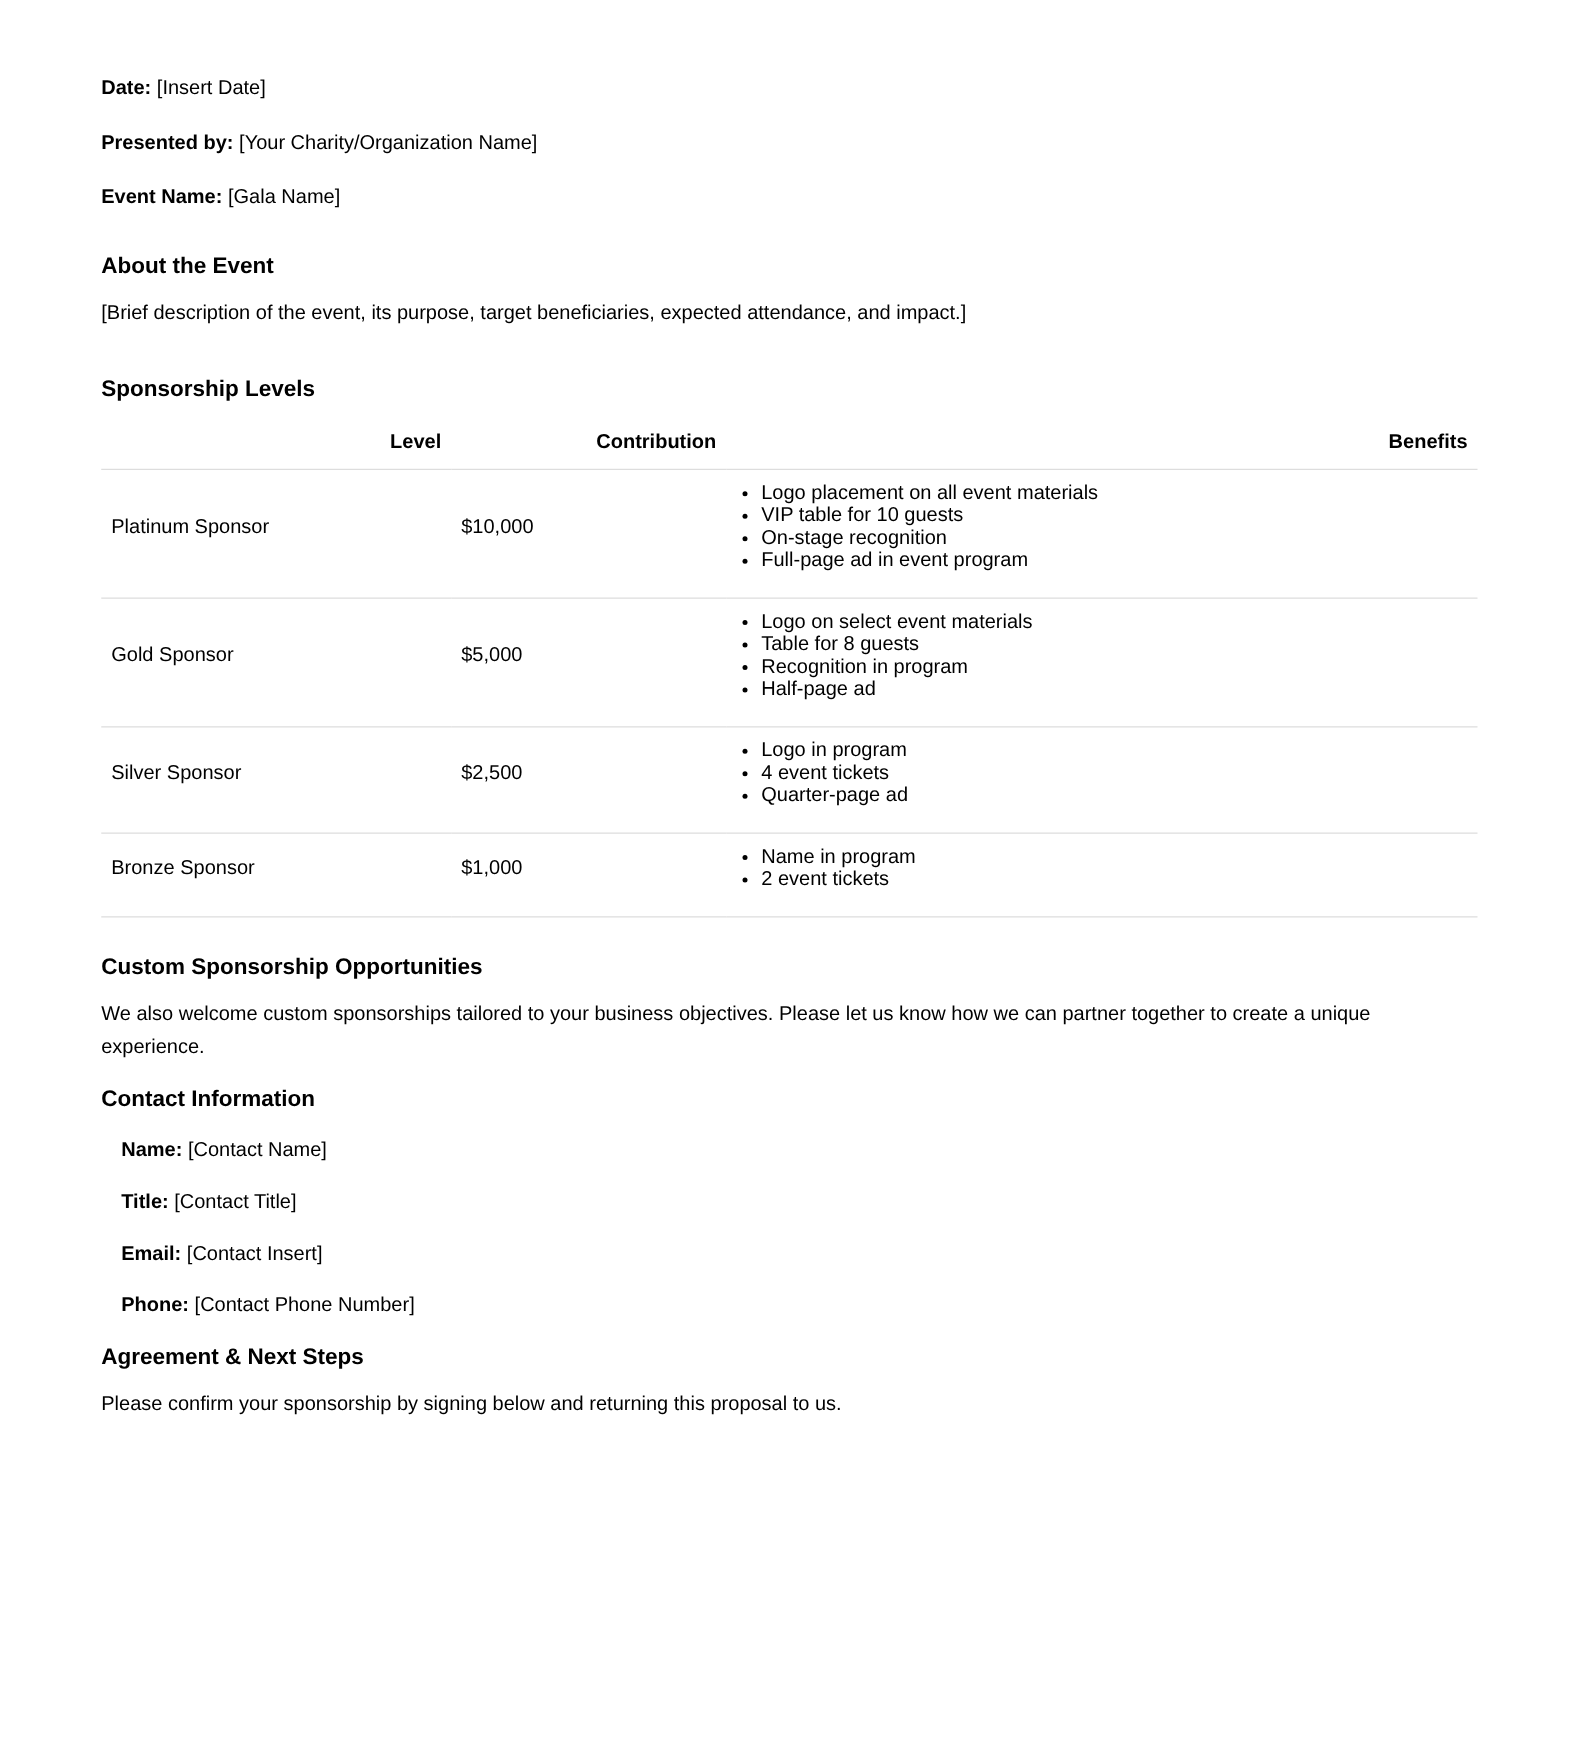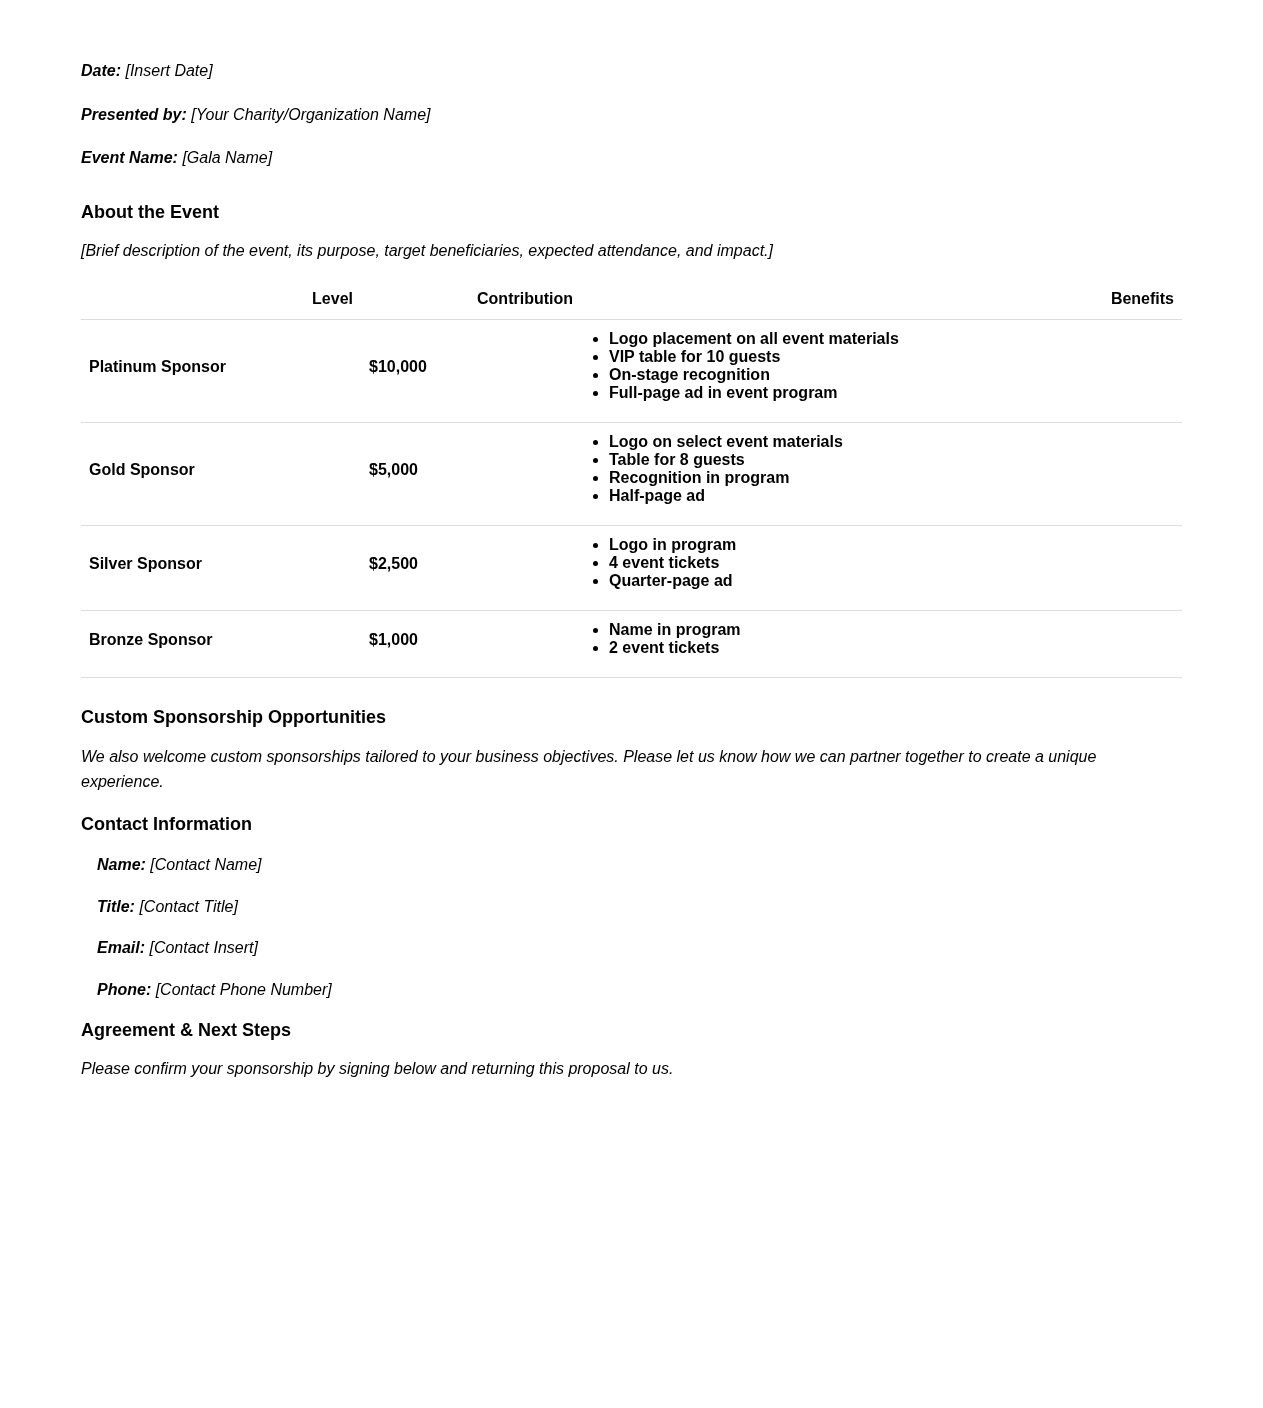--- a/index.html
+++ b/index.html
@@ -21,42 +21,41 @@
     font-weight: bold;
     margin: 0 0 14px 0;
     line-height: 1.25;
   }
   h2 {
     font-size: 18px;
     font-weight: bold;
     margin: 30px 0 14px 0;
     line-height: 1.3;
   }
-  p { margin: 0 0 18px 0; font-style: italic; }
+  p { margin: 0 0 18px 0; }
   .meta p { margin: 0 0 18px 0; }
   .meta p:last-child { margin-bottom: 0; }
   b, .lbl { font-weight: bold; }
   table {
     width: 100%;
     border-collapse: collapse;
     margin-top: 10px;
   }
   th {
     text-align: right;
     font-weight: bold;
     padding: 6px 8px 9px 8px;
     border-bottom: 1px solid #dddddd;
     line-height: 1.4;
   }
   td {
     padding: 8px 8px 18px 8px;
     border-bottom: 1px solid #dddddd;
     vertical-align: middle;
     line-height: 1.15;
-    font-weight: bold;
   }
   td.level, td.contrib { padding-top: 10px; }
   th.c1, td.c1 { width: 264px; }
   th.c2, td.c2 { width: 204px; }
   ul {
     margin: 0;
     padding-left: 20px;
   }
   ul li { line-height: 18px; }
   .benefits { padding-top: 10px; padding-bottom: 20px; }
@@ -69,20 +68,21 @@
 
   <div class="meta">
     <p><span class="lbl">Date:</span> <span>[Insert Date]</span></p>
     <p><span class="lbl">Presented by:</span> <span>[Your Charity/Organization Name]</span></p>
     <p><span class="lbl">Event Name:</span> <span>[Gala Name]</span></p>
   </div>
 
   <h2>About the Event</h2>
   <p>[Brief description of the event, its purpose, target beneficiaries, expected attendance, and impact.]</p>
 
+  <h2 style="margin-top:36px;">Sponsorship Levels</h2>
   <table>
     <thead>
       <tr>
         <th class="c1">Level</th>
         <th class="c2">Contribution</th>
         <th>Benefits</th>
       </tr>
     </thead>
     <tbody>
       <tr>

